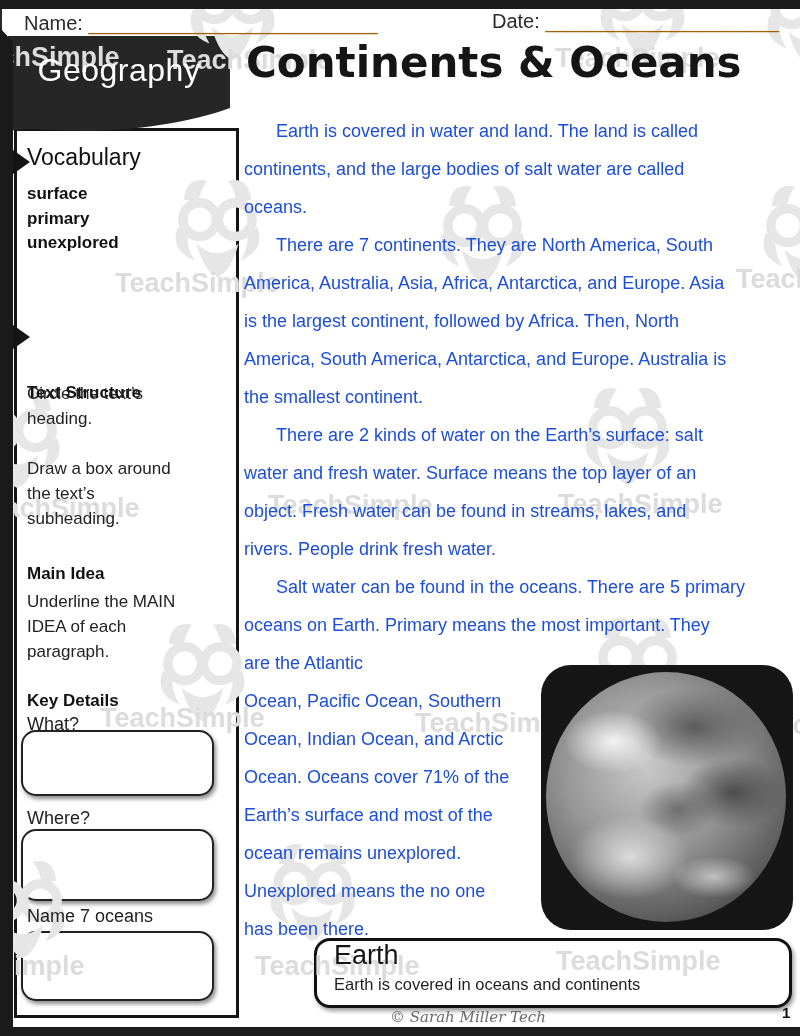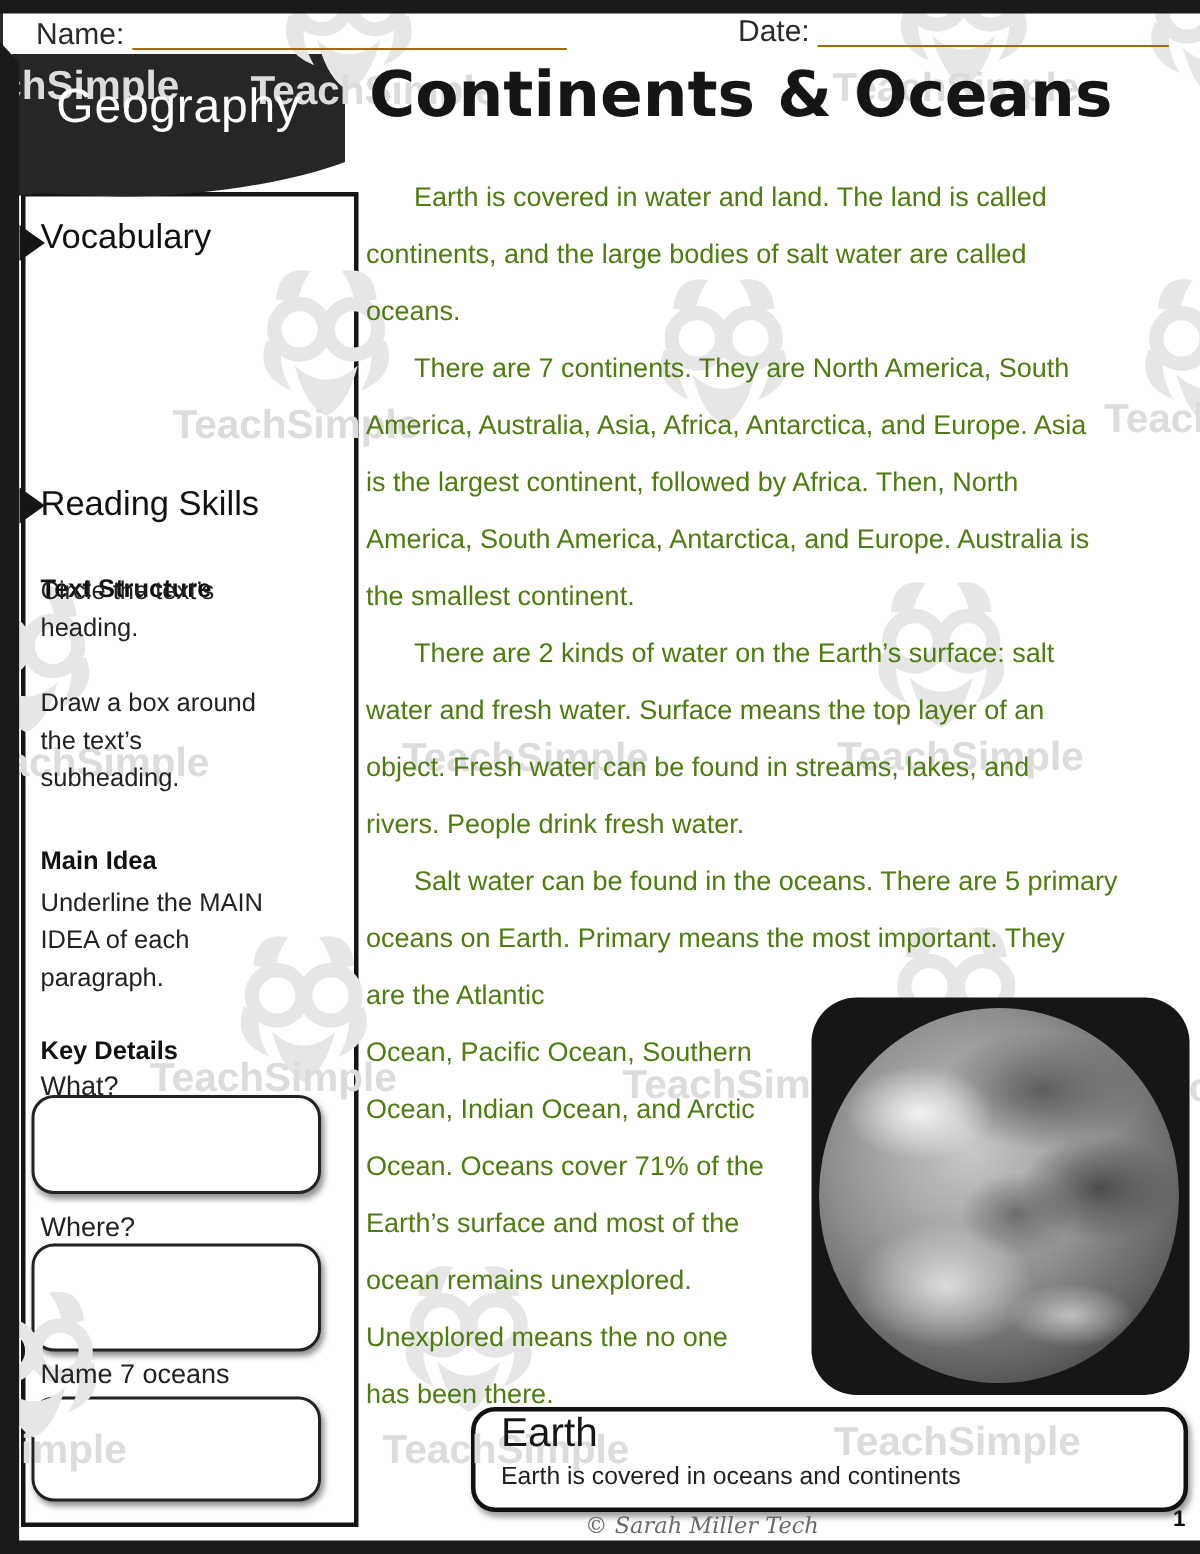--- a/index.html
+++ b/index.html
@@ -30,21 +30,21 @@
   .answer-box{position:absolute;left:21px;width:189px;background:#fff;border:2px solid #222;
     border-radius:15px;box-shadow:2px 3px 4px rgba(0,0,0,.45);}
   .arrow{position:absolute;left:13px;width:0;height:0;z-index:2;
     border-left:17px solid #151515;border-top:12px solid transparent;border-bottom:12px solid transparent;}
   
   .main-title{position:absolute;left:246px;top:38px;z-index:2;
     font-family:"DejaVu Sans","Liberation Sans",sans-serif;font-weight:700;font-size:42px;
     letter-spacing:0px;color:#151515;}
   .main-subtitle{position:absolute;left:250px;top:84px;z-index:2;font-size:21px;color:#1f1f1f;}
   .main-text{position:absolute;left:244px;top:112px;width:549px;z-index:2;
-    font-size:18px;line-height:38px;color:#4d7c0f;}
+    font-size:18px;line-height:38px;color:#1d4ed8;}
   .para{margin:0;text-indent:32px;white-space:pre-line;}
   .para-cont{margin:0;text-indent:0;white-space:pre-line;}
   .earth-box{float:right;width:252px;height:265px;margin:-17px 0 6px 12px;
     background:#161616;border-radius:30px;overflow:hidden;}
   .earth-globe{width:240px;height:250px;border-radius:50%;margin:7px 0 0 5px;
     background:
       radial-gradient(ellipse 70px 45px at 28% 28%, rgba(250,250,250,.9), rgba(250,250,250,0) 70%),
       radial-gradient(ellipse 95px 55px at 62% 22%, rgba(80,80,80,.85), rgba(80,80,80,0) 72%),
       radial-gradient(ellipse 75px 50px at 78% 48%, rgba(60,60,60,.8), rgba(60,60,60,0) 70%),
       radial-gradient(ellipse 85px 60px at 35% 74%, rgba(238,238,238,.8), rgba(238,238,238,0) 70%),
@@ -83,22 +83,26 @@
   </div>
   <div class="hdr" style="left:492px;top:10px;">
     <span>Date:</span>
     <span class="line">_____________________</span>
   </div>
 
   <div class="arrow" style="top:150px;"></div>
   <div class="arrow" style="top:325px;"></div>
 
   <div class="sb sb-title" style="top:144px;">Vocabulary</div>
-
-  <div class="sb sb-title" style="top:322px;">Reading Skills</div>
+  <div class="sb" style="top:182px;">
+    <div class="vocab-word">surface</div>
+    <div class="vocab-word">primary</div>
+    <div class="vocab-word">unexplored</div>
+  </div>
+
   <div class="sb sb-bold" style="top:357px;margin-top:26px;">Text Structure</div>
   <div class="sb sb-body" style="top:381px;">Circle the text’s
 heading.
 
 Draw a box around
 the text’s
 subheading.</div>
   <div class="sb sb-bold" style="top:564px;">Main Idea</div>
   <div class="sb sb-body" style="top:589px;">Underline the MAIN
 IDEA of each

